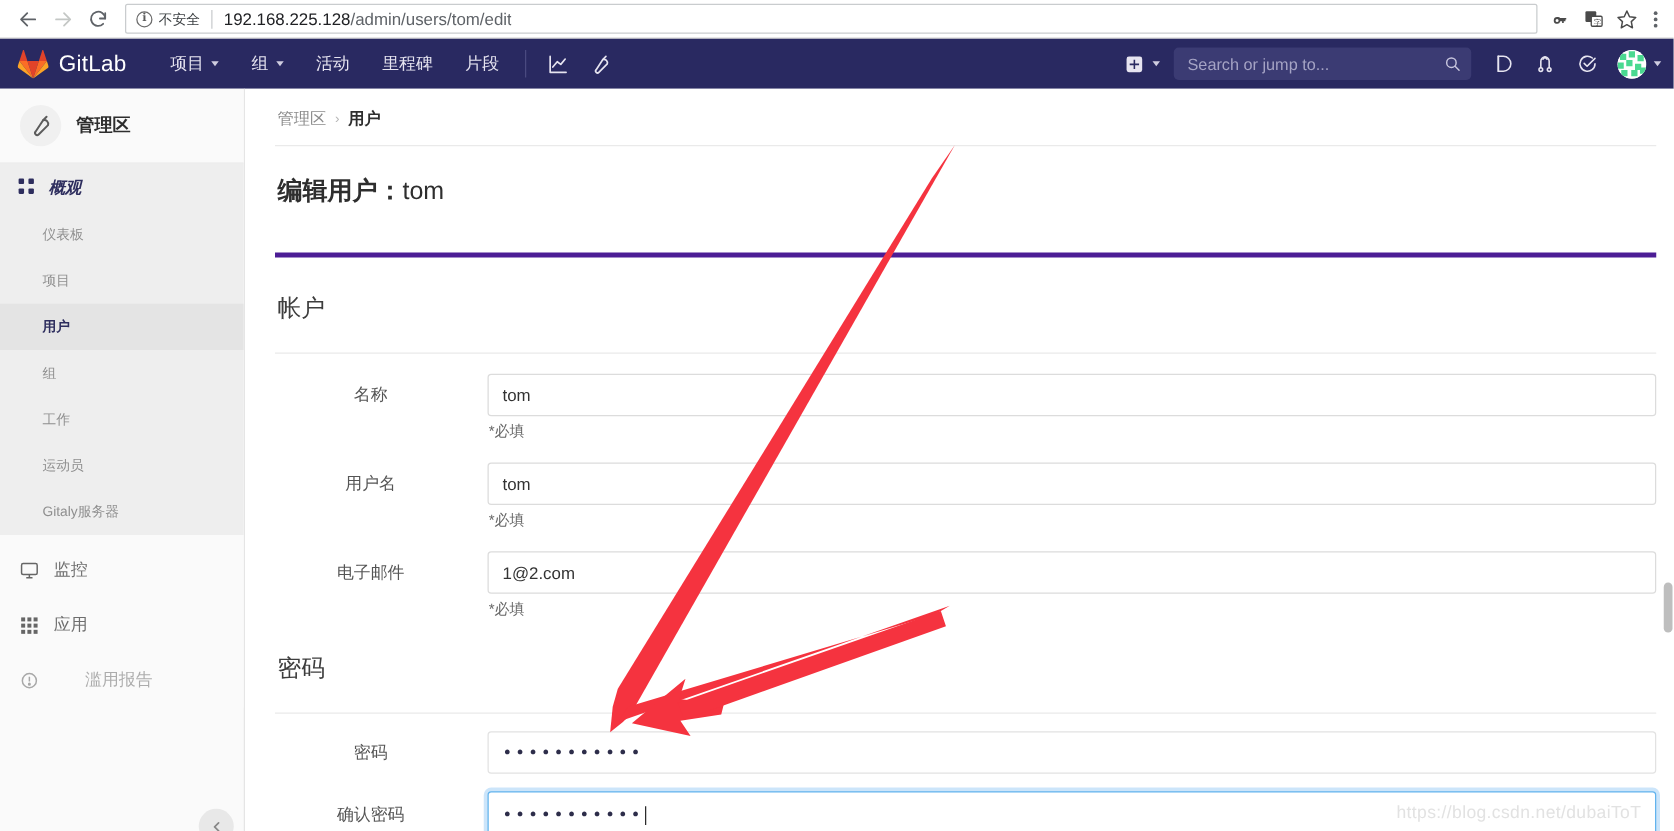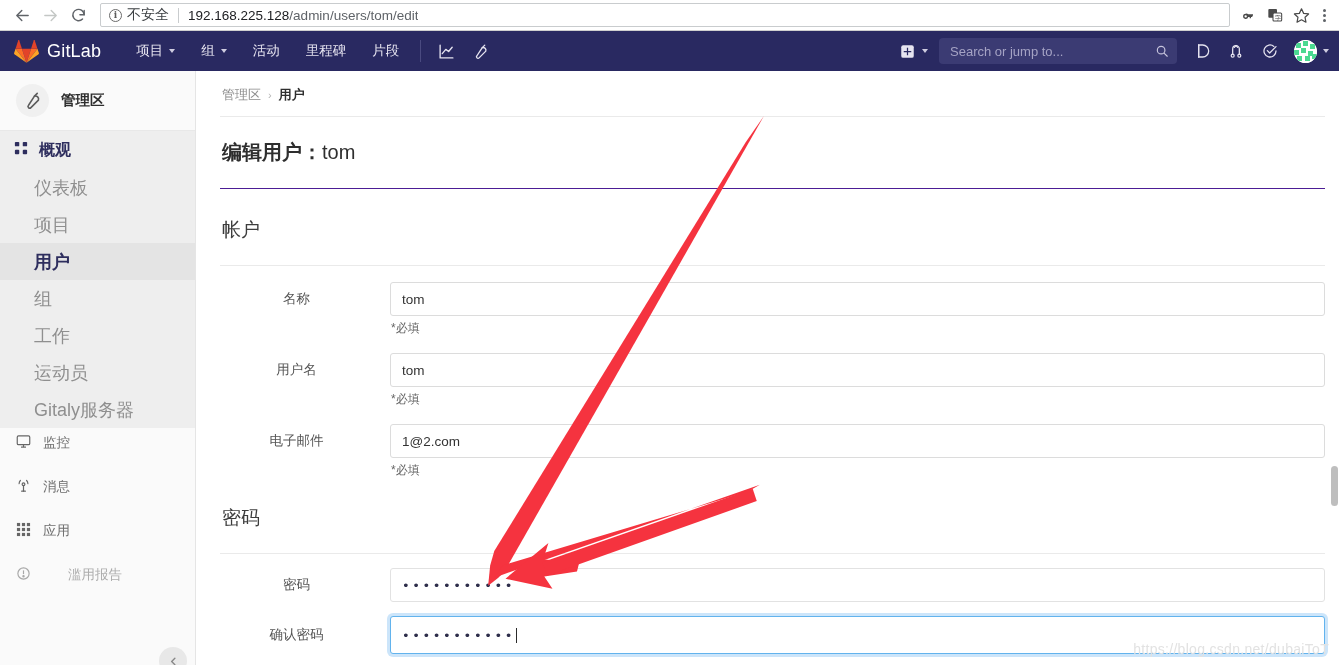--- a/index.html
+++ b/index.html
@@ -48,21 +48,21 @@
     color: #5c5c5c;
     font-size: 9px;
     line-height: 11px;
     text-align: center;
     font-family: "DejaVu Serif", serif;
     font-weight: bold;
     flex: 0 0 auto;
     margin-right: 5px;
   }
   .security-label {
-    font-size: 14px;
+    font-size: 11px;
     color: #3c4043;
     white-space: nowrap;
   }
   .url-div {
     width: 1px;
     height: 15px;
     background: #c9ccce;
     margin: 0 9px;
     flex: 0 0 auto;
   }
@@ -166,34 +166,34 @@
     background: #f0f0f0;
     display: flex; align-items: center; justify-content: center;
     color: #5c5c5c;
     flex: 0 0 auto;
   }
   .sb-title { font-size: 14.5px; font-weight: bold; color: #2e2e2e; }
   .sb-group { background: #eeeeee; }
   .sb-top {
     display: flex; align-items: center; gap: 11px;
     height: 38px; padding: 0 14px;
-    color: #2e2e5e; font-weight: bold; font-size: 16px;
+    color: #2e2e5e; font-weight: bold; font-size: 13px; font-style: italic;
   }
   .sb-sub {
     height: 37px;
     display: flex; align-items: center;
     padding: 0 14px 0 34px;
-    font-size: 18px;
+    font-size: 11px;
     color: #8f8f8f;
   }
   .sb-sub.active { color: #2e2e5e; font-weight: bold; background: #e4e4e4; }
   .sb-bottom { background: #fafafa; padding-top: 6px; }
   .sb-row {
     height: 44px;
-    display: flex; gap: 11px;
+    display: flex; align-items: center; gap: 11px;
     padding: 0 14px;
     font-size: 13.5px;
     color: #6e6e6e;
   }
   .sb-row .ico { width: 18px; display: flex; justify-content: center; color: #666; flex:0 0 auto;}
   .sb-collapse {
     position: absolute;
     right: 8px; bottom: -10px;
     width: 28px; height: 28px;
     border-radius: 50%;
@@ -216,22 +216,22 @@
     display: flex; align-items: center; gap: 7px;
     border-bottom: 1px solid #eaeaea;
   }
   .bc-link { color: #8c8c8c; }
   .bc-sep { color: #b5b5b5; font-size: 11px; }
   .bc-cur { color: #2e2e2e; font-weight: bold; }
   .page-title {
     font-size: 20px;
     font-weight: bold;
     color: #2e2e2e;
-    padding: 22px 0 22px 2px;
-    border-bottom: 1px solid #4c1d95;
+    padding: 22px 0 36px 2px;
+    border-bottom: 4px solid #4c1d95;
   }
   .page-title .uname { font-weight: normal; }
   .section-title {
     font-size: 19px;
     color: #3d3d3d;
     padding: 28px 0 22px 2px;
     border-bottom: 1px solid #eaeaea;
   }
 
   .form-row {
@@ -299,21 +299,21 @@
     height: 22px;
     overflow: hidden;
   }
   .arrow-layer {
     position: absolute;
     left: 0; top: 0; right: 0; bottom: 0;
     pointer-events: none;
   }
   .watermark {
     position: absolute;
-    right: 10px;
+    right: 26px;
     bottom: 8px;
     font-size: 14px;
     color: #e2e2e2;
     letter-spacing: .3px;
     white-space: nowrap;
   }
   .vscroll {
     position: absolute;
     right: 0; top: 0;
     width: 8px; height: 100%;
@@ -541,32 +541,20 @@
           <svg width="15" height="15" viewBox="0 0 24 24" fill="none" stroke="currentColor" stroke-width="1.9">
               <rect x="2" y="3" width="20" height="14" rx="2"></rect>
               <line x1="8" y1="21" x2="16" y2="21"></line>
               <line x1="12" y1="17" x2="12" y2="21"></line>
             </svg>
         </span>
         <span>监控</span>
       </div>
       <div class="sb-row">
         <span class="ico">
-          <svg width="15" height="15" viewBox="0 0 24 24" fill="none" stroke="currentColor" stroke-width="1.9" stroke-linecap="round">
-              <path d="M5 9a7 7 0 0 1 2-5"></path>
-              <path d="M19 9a7 7 0 0 0-2-5"></path>
-              <circle cx="12" cy="10" r="2.2"></circle>
-              <path d="M12 12.5V21"></path>
-              <path d="M9 21h6"></path>
-            </svg>
-        </span>
-        <span>消息</span>
-      </div>
-      <div class="sb-row">
-        <span class="ico">
           <svg width="15" height="15" viewBox="0 0 16 16" fill="currentColor">
               <rect x="1" y="1" width="3.4" height="3.4"></rect>
               <rect x="6.3" y="1" width="3.4" height="3.4"></rect>
               <rect x="11.6" y="1" width="3.4" height="3.4"></rect>
               <rect x="1" y="6.3" width="3.4" height="3.4"></rect>
               <rect x="6.3" y="6.3" width="3.4" height="3.4"></rect>
               <rect x="11.6" y="6.3" width="3.4" height="3.4"></rect>
               <rect x="1" y="11.6" width="3.4" height="3.4"></rect>
               <rect x="6.3" y="11.6" width="3.4" height="3.4"></rect>
               <rect x="11.6" y="11.6" width="3.4" height="3.4"></rect>

